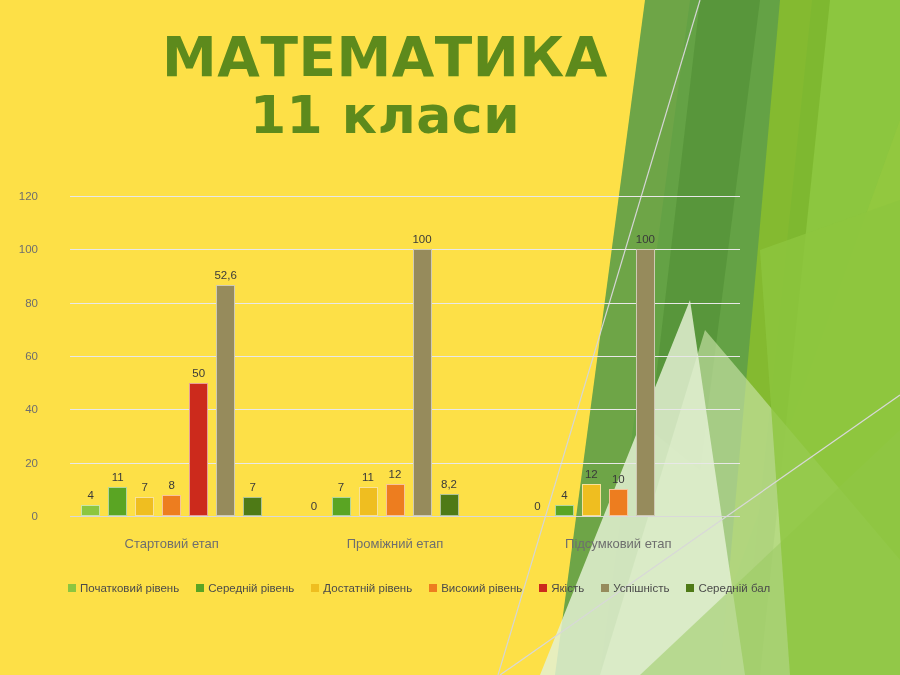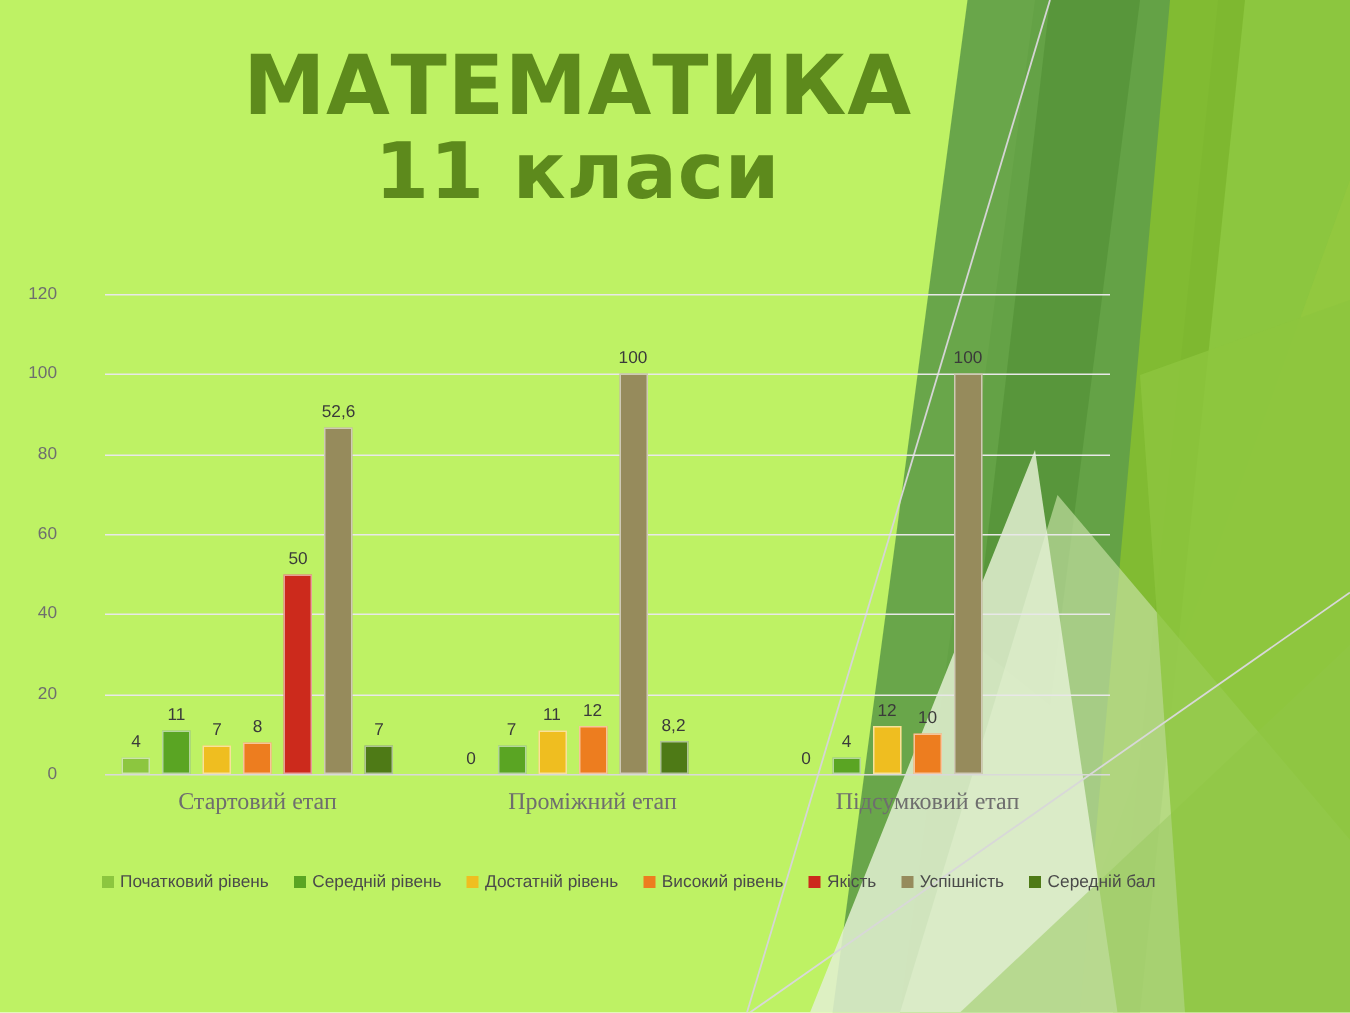--- a/index.html
+++ b/index.html
@@ -4,21 +4,21 @@
 <style>
   html, body {
     margin: 0;
     padding: 0;
     background: #ffffff;
   }
   #slide {
     position: relative;
     width: 900px;
     height: 675px;
-    background: #bef264;
+    background: #fde047;
     overflow: hidden;
     font-family: "Liberation Sans", sans-serif;
   }
 
   
   #deco {
     position: absolute;
     left: 0; top: 0;
     width: 900px; height: 675px;
     pointer-events: none;
@@ -104,26 +104,26 @@
     position: absolute;
     font-size: 11.5px;
     color: #3A3A3A;
     white-space: nowrap;
     left: 50%;
     transform: translateX(-50%);
     font-family: "Liberation Sans", sans-serif;
   }
   .cat-label {
     position: absolute;
-    top: 330px;
-    font-size: 16px;
+    top: 340px;
+    font-size: 13px;
     color: #6E6E6E;
     white-space: nowrap;
     transform: translateX(-50%);
-    font-family: Liberation Serif, serif;
+    font-family: Liberation Sans, sans-serif;
   }
 
   
   #legend {
     position: absolute;
     left: 68px;
     top: 582px;
     display: flex;
     align-items: center;
     gap: 17px;

